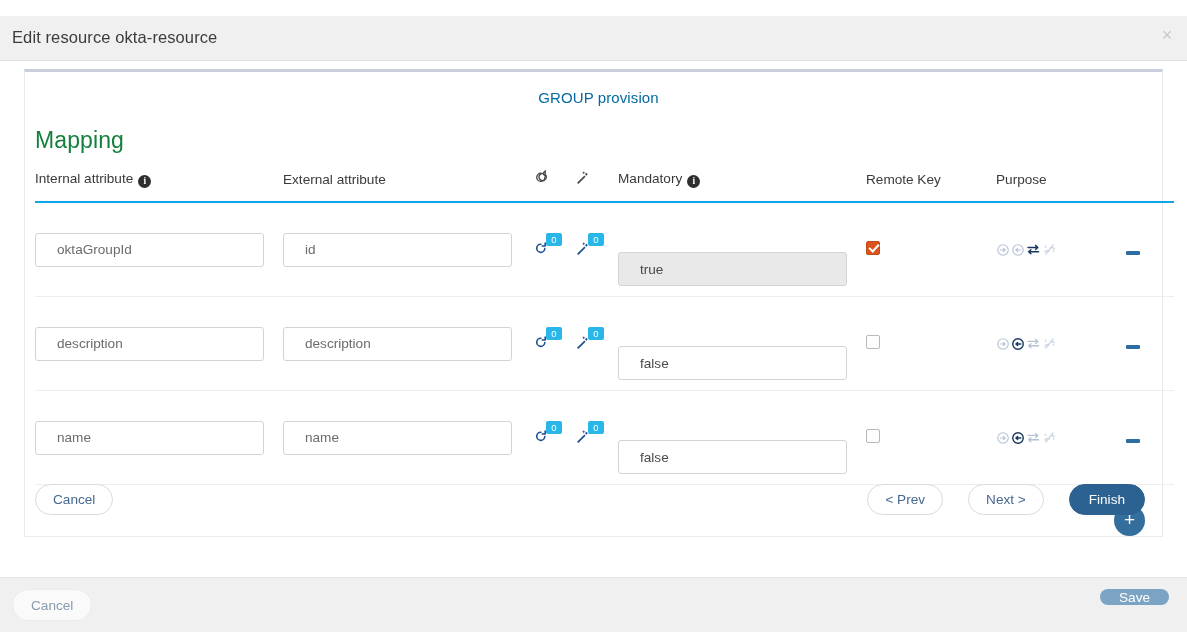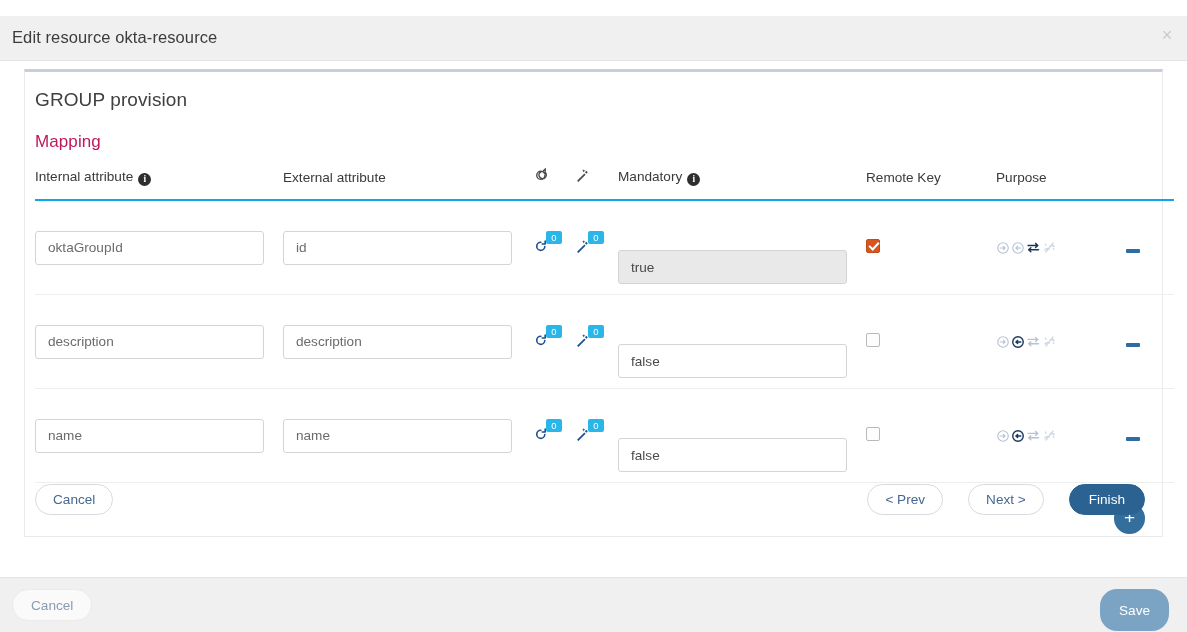--- a/index.html
+++ b/index.html
@@ -50,28 +50,29 @@
     left: 24px; top: 69px;
     width: 1139px;
     background: #ffffff;
     border: 1px solid #e9eaee;
     border-top: 3px solid #c9cedb;
     box-sizing: border-box;
     padding: 0 0 18px 0;
     height: 468px;
   }
   .panel-title {
-    font-size: 19px;
-    color: #404040;
+    font-size: 15px;
+    color: #0369a1;
     padding: 17px 0 0 10px;
     letter-spacing: .1px;
+    text-align: center;
   }
   .section-title {
-    font-size: 17px;
-    color: #be185d;
+    font-size: 23px;
+    color: #15803d;
     padding: 21px 0 0 10px;
     letter-spacing: .1px;
   }
 
   
   .map-table {
     margin: 16px 17px 0 10px;
     border-collapse: collapse;
     width: calc(100% - 27px);
     table-layout: fixed;
@@ -127,21 +128,21 @@
   }
   .hdr-icon svg { display: block; }
 
   
   .txt {
     width: 229px;
     height: 34px;
     box-sizing: border-box;
     border: 1px solid #d4d4d4;
     border-radius: 3px;
-    padding: 0 12px;
+    padding: 0 21px;
     font-size: 13.6px;
     font-family: "Liberation Sans", sans-serif;
     color: #4a4a4a;
     background: #ffffff;
     outline: none;
   }
   .txt::placeholder { color: #6b6b6b; }
   .txt.wide { width: 229px; }
   .txt.mand { width: 229px; margin-top: 39px; }
   .txt.disabled {
@@ -279,21 +280,21 @@
     background: #fafafa;
     color: #8a9bb0;
     font-size: 13.6px;
     font-family: "Liberation Sans", sans-serif;
     padding: 0 18px;
     cursor: pointer;
   }
   .btn-save {
     position: absolute;
     right: 18px; top: 11px;
-    height: 42px;
+    height: 16px;
     border-radius: 17px;
     border: none;
     background: #7ba3c4;
     color: #ffffff;
     font-size: 13.6px;
     font-family: "Liberation Sans", sans-serif;
     padding: 0 19px;
     cursor: pointer;
   }
 </style>

